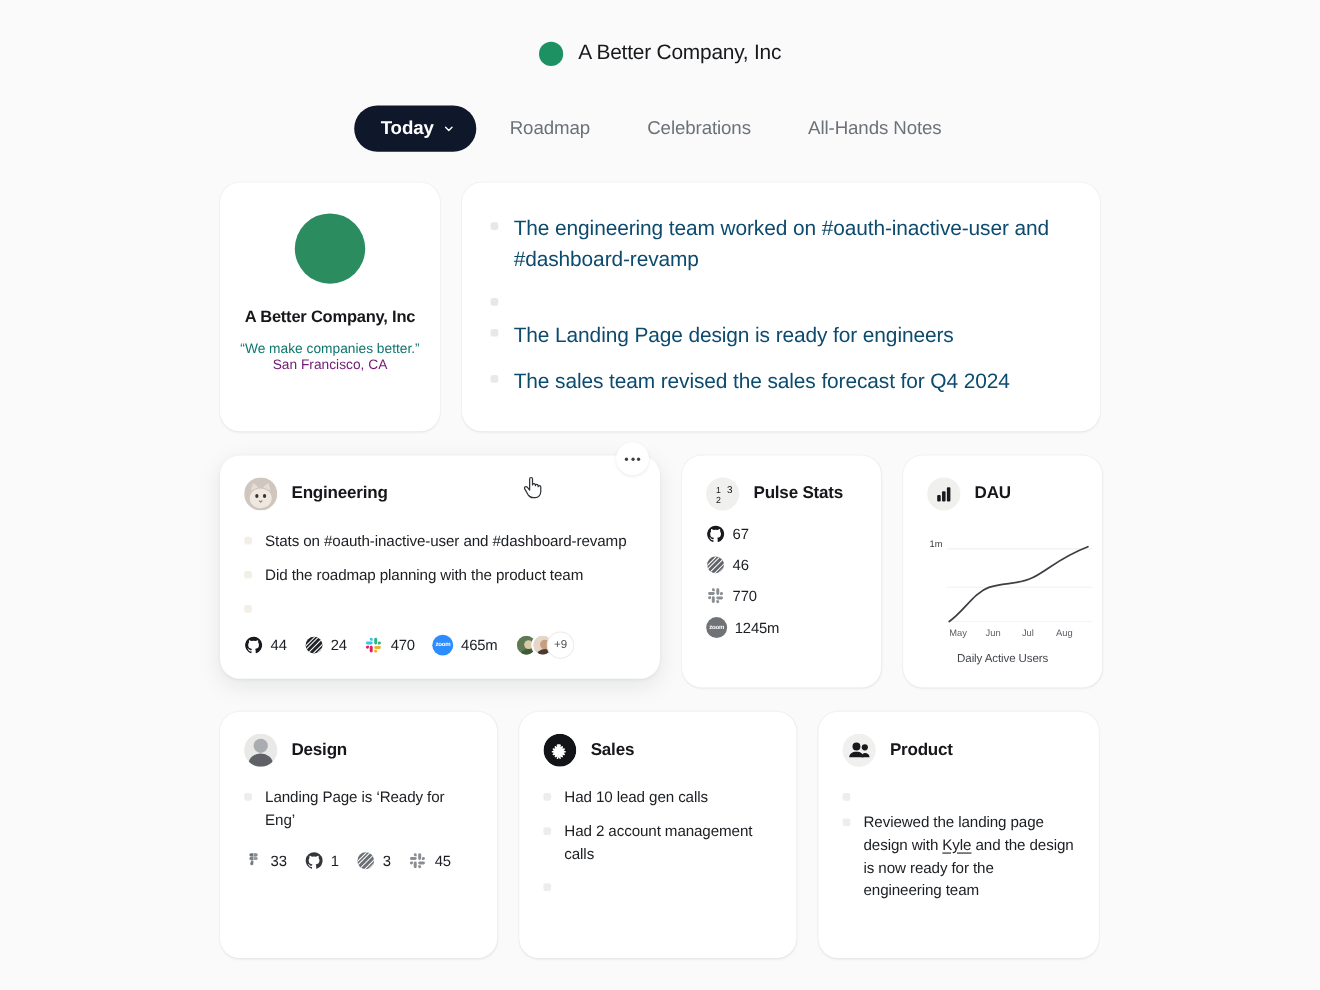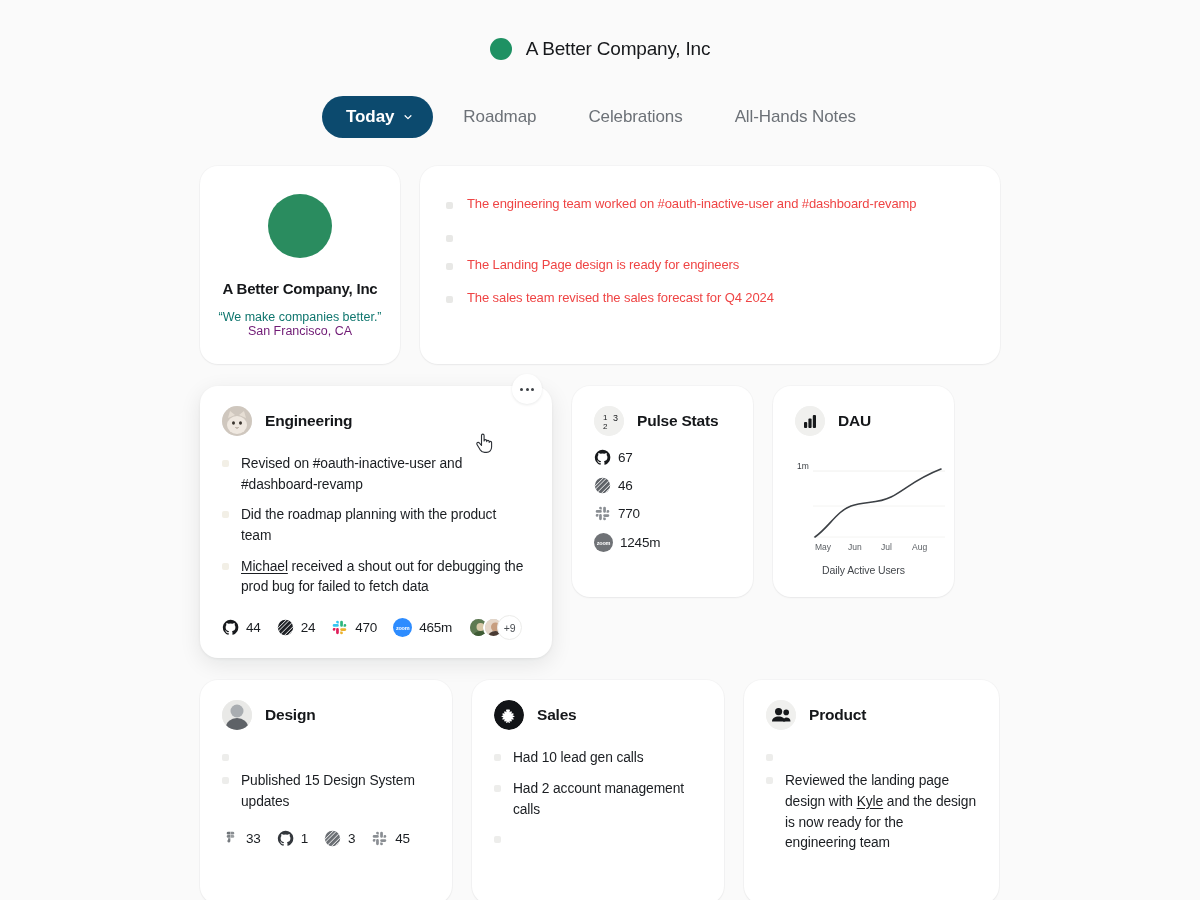--- a/index.html
+++ b/index.html
@@ -28,21 +28,21 @@
     display: flex; align-items: center; justify-content: center;
     gap: 8px; margin-top: 36px;
   }
   .tab {
     font-size: 17px; color: #6C7177; padding: 11px 22px;
     border-radius: 999px; background: transparent; border: none;
     cursor: pointer; letter-spacing: -0.1px; white-space: nowrap;
     font-family: inherit;
   }
   .tab.active {
-    background: #0c4a6e; color: #FFFFFF; font-weight: 700;
+    background: #0f172a; color: #FFFFFF; font-weight: 700;
     display: flex; align-items: center; gap: 9px;
     padding: 11px 20px 11px 24px;
   }
   .chev { width: 10px; height: 10px; display: block; flex: none; }
 
   
   .row { display: flex; gap: 20px; padding: 0 200px; }
   .row-1 { margin-top: 28px; }
   .row-2 { margin-top: 22px; padding: 0 200px; align-items: flex-start; }
   .row-3 { margin-top: 22px; padding: 0 200px; align-items: flex-start; }
@@ -66,21 +66,21 @@
   .company-tag { font-size: 12.5px; color: #0f766e; margin-top: 13px; text-align: center; }
   .company-loc { font-size: 12.5px; color: #701a75; text-align: center; }
 
   
   .summary-card { flex: 1; padding: 22px 26px 24px; }
   .sum-item { display: flex; align-items: flex-start; gap: 14px; padding: 7px 0; }
   .sum-bullet {
     width: 7px; height: 7px; border-radius: 2px;
     background: #E8E8E6; flex: none; margin-top: 7px;
   }
-  .sum-text { font-size: 13px; line-height: 1.45; color: #ef4444; letter-spacing: -0.1px; }
+  .sum-text { font-size: 19px; line-height: 1.45; color: #0c4a6e; letter-spacing: -0.1px; }
 
   
   .team-card { padding: 20px 22px 18px; position: relative; }
   .card-head { display: flex; align-items: center; gap: 13px; margin-bottom: 13px; }
   .head-ic {
     width: 30px; height: 30px; border-radius: 50%; flex: none;
     display: flex; align-items: center; justify-content: center;
     overflow: hidden; background: #F0F0EE;
   }
   .head-title { font-size: 15.5px; font-weight: 700; letter-spacing: -0.2px; }
@@ -124,21 +124,21 @@
     position: absolute; top: -12px; right: 10px;
     width: 30px; height: 30px; border-radius: 50%;
     background: #fff; border: none; cursor: pointer;
     box-shadow: 0 1px 3px rgba(16,18,22,.09);
     display: flex; align-items: center; justify-content: center;
     gap: 2.5px;
   }
   .more-btn i { width: 3px; height: 3px; border-radius: 50%; background: #3C4045; display: block; }
 
   .eng-card {
-    width: 352px; flex: none;
+    width: 400px; flex: none;
     box-shadow: 0 6px 22px rgba(16,18,22,.09), 0 1px 3px rgba(16,18,22,.06);
   }
   .pulse-card { width: 181px; flex: none; min-height: 211px; }
   .dau-card   { width: 181px; flex: none; min-height: 211px; }
   .design-card  { width: 252px; flex: none; min-height: 224px; }
   .sales-card   { width: 252px; flex: none; min-height: 224px; }
   .product-card { width: 255px; flex: none; min-height: 224px; }
 
   .pulse-list { display: flex; flex-direction: column; gap: 11px; margin-top: 4px; }
 
@@ -218,29 +218,28 @@
             <ellipse cx="11.5" cy="17" rx="1.5" ry="1.8" fill="#3A342E"></ellipse>
             <ellipse cx="18.5" cy="17" rx="1.5" ry="1.8" fill="#3A342E"></ellipse>
             <path d="M13.5 21 L15 22.5 L16.5 21" fill="none" stroke="#9C8F82" stroke-width="1"></path>
           </svg>
         </span>
         <span class="head-title">Engineering</span>
       </div>
 
       <div class="b-item">
         <span class="b-dot"></span>
-        <span class="b-txt">Revised on #oauth-inactive-user and #dashboard-revamp</span>
+        <span class="b-txt">Stats on #oauth-inactive-user and #dashboard-revamp</span>
       </div>
       <div class="b-item">
         <span class="b-dot"></span>
         <span class="b-txt">Did the roadmap planning with the product team</span>
       </div>
       <div class="b-item">
         <span class="b-dot"></span>
-        <span class="b-txt"><u>Michael</u><span> received a shout out for debugging the prod bug for failed to fetch data</span></span>
       </div>
 
       <div class="stats">
         <span class="stat">
           <svg class="ic" viewBox="0 0 20 20">
             <path fill="#17191C" d="M10 1a9 9 0 0 0-2.84 17.54c.45.08.62-.2.62-.43v-1.5c-2.5.55-3.03-1.2-3.03-1.2-.41-1.05-1-1.33-1-1.33-.82-.56.06-.55.06-.55.9.07 1.38.93 1.38.93.8 1.38 2.1.98 2.62.75.08-.58.31-.98.57-1.2-2-.23-4.1-1-4.1-4.45 0-.98.35-1.79.93-2.42-.1-.23-.4-1.15.08-2.4 0 0 .76-.24 2.48.92a8.6 8.6 0 0 1 4.52 0c1.72-1.16 2.47-.92 2.47-.92.49 1.25.18 2.17.09 2.4.58.63.93 1.44.93 2.42 0 3.46-2.1 4.22-4.11 4.44.32.28.61.83.61 1.67v2.48c0 .24.16.52.62.43A9 9 0 0 0 10 1z"></path>
           </svg>
           <span class="stat-val">44</span>
         </span>
         <span class="stat">
@@ -386,24 +385,21 @@
           <svg viewBox="0 0 30 30" width="30" height="30">
             <rect width="30" height="30" fill="#E9E9E7"></rect>
             <circle cx="15" cy="11" r="6.5" fill="#A9ADB1"></circle>
             <ellipse cx="15" cy="27" rx="11" ry="9" fill="#5E6267"></ellipse>
           </svg>
         </span>
         <span class="head-title">Design</span>
       </div>
       <div class="b-item">
         <span class="b-dot gray"></span>
-      </div>
-      <div class="b-item">
-        <span class="b-dot gray"></span>
-        <span class="b-txt">Published 15 Design System updates</span>
+        <span class="b-txt">Landing Page is ‘Ready for Eng’</span>
       </div>
       <div class="stats gs">
         <span class="stat">
           <svg class="ic" viewBox="0 0 20 20">
             <g fill="#6E7378">
               <path d="M7.2 2h2.6v3.4H7.2a1.7 1.7 0 0 1 0-3.4z"></path>
               <path d="M10.2 2h2.6a1.7 1.7 0 1 1 0 3.4h-2.6z" opacity=".82"></path>
               <path d="M7.2 5.8h2.6v3.4H7.2a1.7 1.7 0 1 1 0-3.4z" opacity=".9"></path>
               <path d="M10.2 5.8h2.6a1.7 1.7 0 1 1 0 3.4h-2.6z" opacity=".7"></path>
               <path d="M7.2 9.6h2.6V13a1.7 1.7 0 1 1-2.6-1.4z" opacity=".95"></path>

